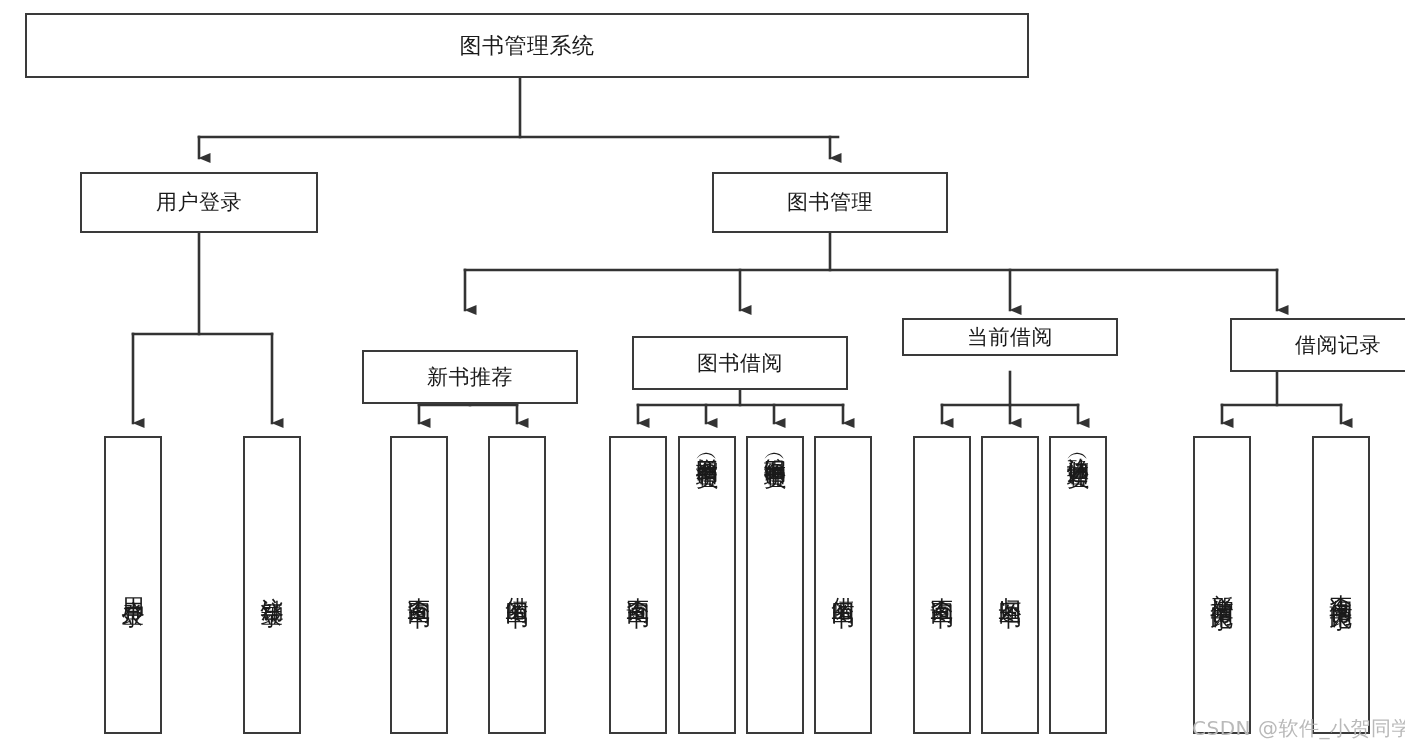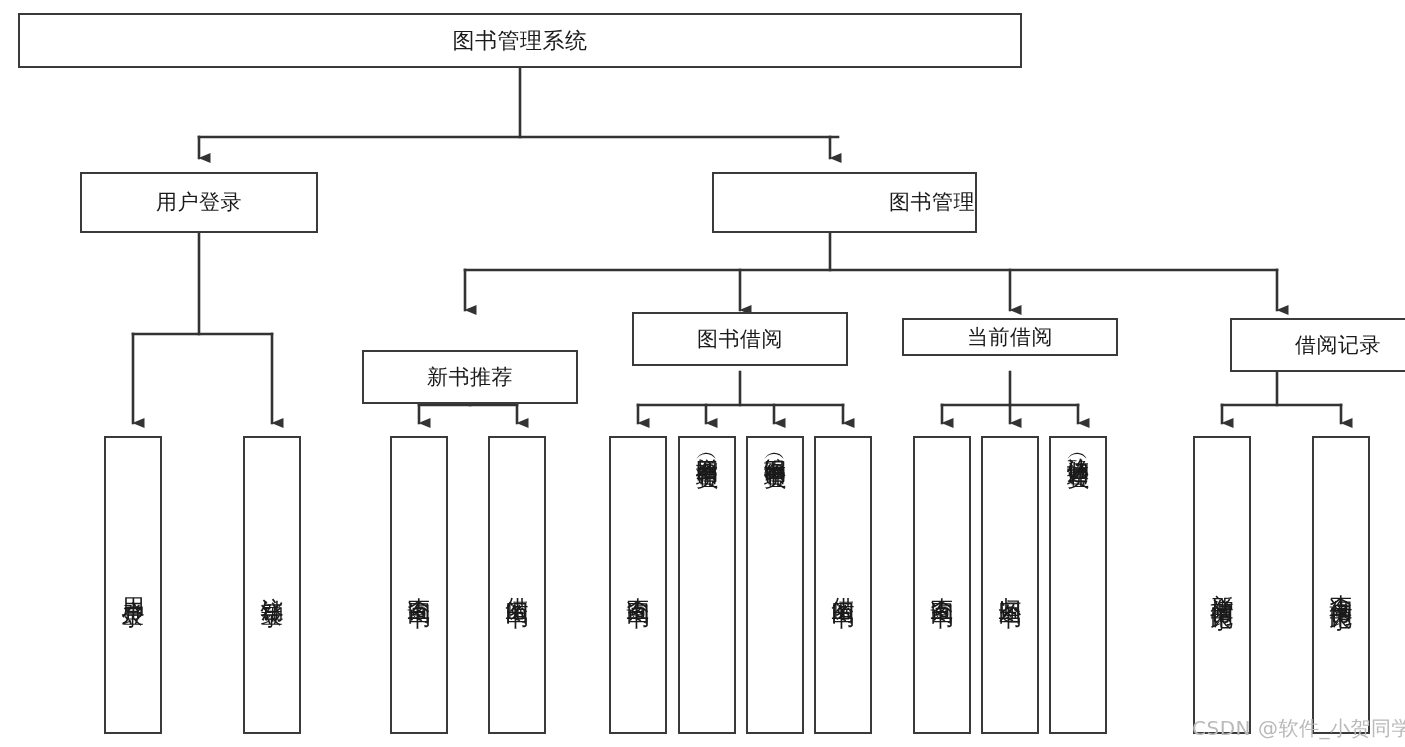--- a/index.html
+++ b/index.html
@@ -122,37 +122,37 @@
       <path d="M1010,405 L1010,423" marker-end="url(#arrow)"></path>
       <path d="M1078,405 L1078,423" marker-end="url(#arrow)"></path>
 
       <path d="M1277,372 L1277,405"></path>
       <path d="M1222,405 L1341,405"></path>
       <path d="M1222,405 L1222,423" marker-end="url(#arrow)"></path>
       <path d="M1341,405 L1341,423" marker-end="url(#arrow)"></path>
     </g>
   </svg>
 
-  <div class="node horiz" id="root-node" style="left:18px; top:13px; width:1004px; height:55px;font-family:Liberation Serif, serif;">
+  <div class="node horiz" id="root-node" style="left:25px; top:13px; width:1004px; height:65px;font-family:Liberation Serif, serif;">
     <span class="label">图书管理系统</span>
   </div>
 
   <div class="node horiz" style="left:80px; top:172px; width:238px; height:61px;">
     <span class="label">用户登录</span>
   </div>
 
-  <div class="node horiz" style="left:712px; top:172px; width:265px; height:61px;justify-content:flex-end;">
+  <div class="node horiz" style="left:712px; top:172px; width:236px; height:61px;">
     <span class="label">图书管理</span>
   </div>
 
   <div class="node horiz" style="left:362px; top:318px; width:216px; height:54px;margin-top:32px;">
     <span class="label">新书推荐</span>
   </div>
 
-  <div class="node horiz" style="left:632px; top:312px; width:216px; height:54px;">
+  <div class="node horiz" style="left:632px; top:336px; width:216px; height:54px;">
     <span class="label">图书借阅</span>
   </div>
 
   <div class="node horiz" style="left:902px; top:318px; width:216px; height:38px;">
     <span class="label">当前借阅</span>
   </div>
 
   <div class="node horiz" style="left:1230px; top:318px; width:216px; height:54px;">
     <span class="label">借阅记录</span>
   </div>

